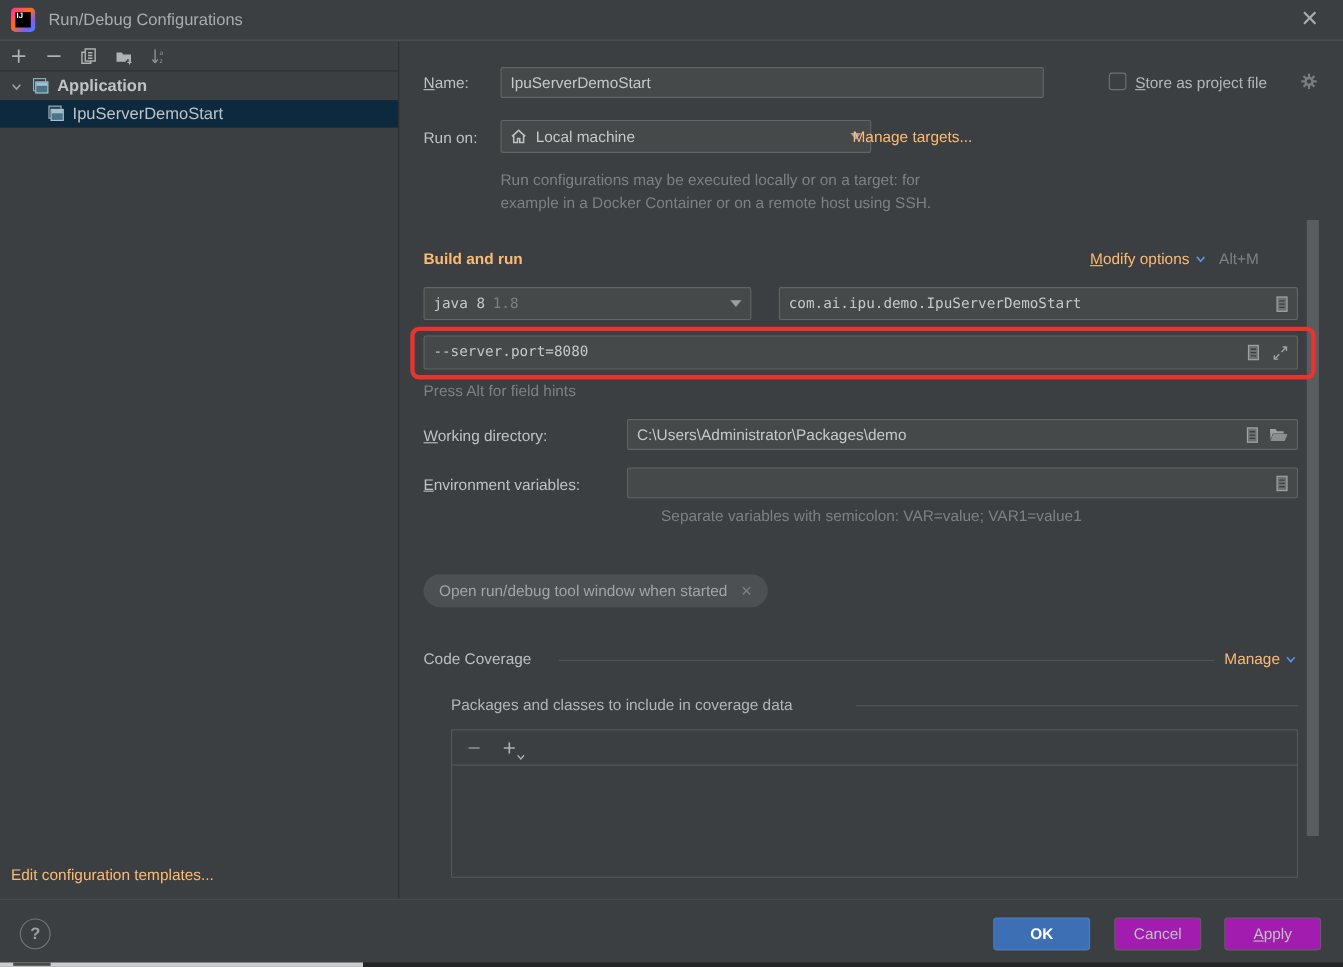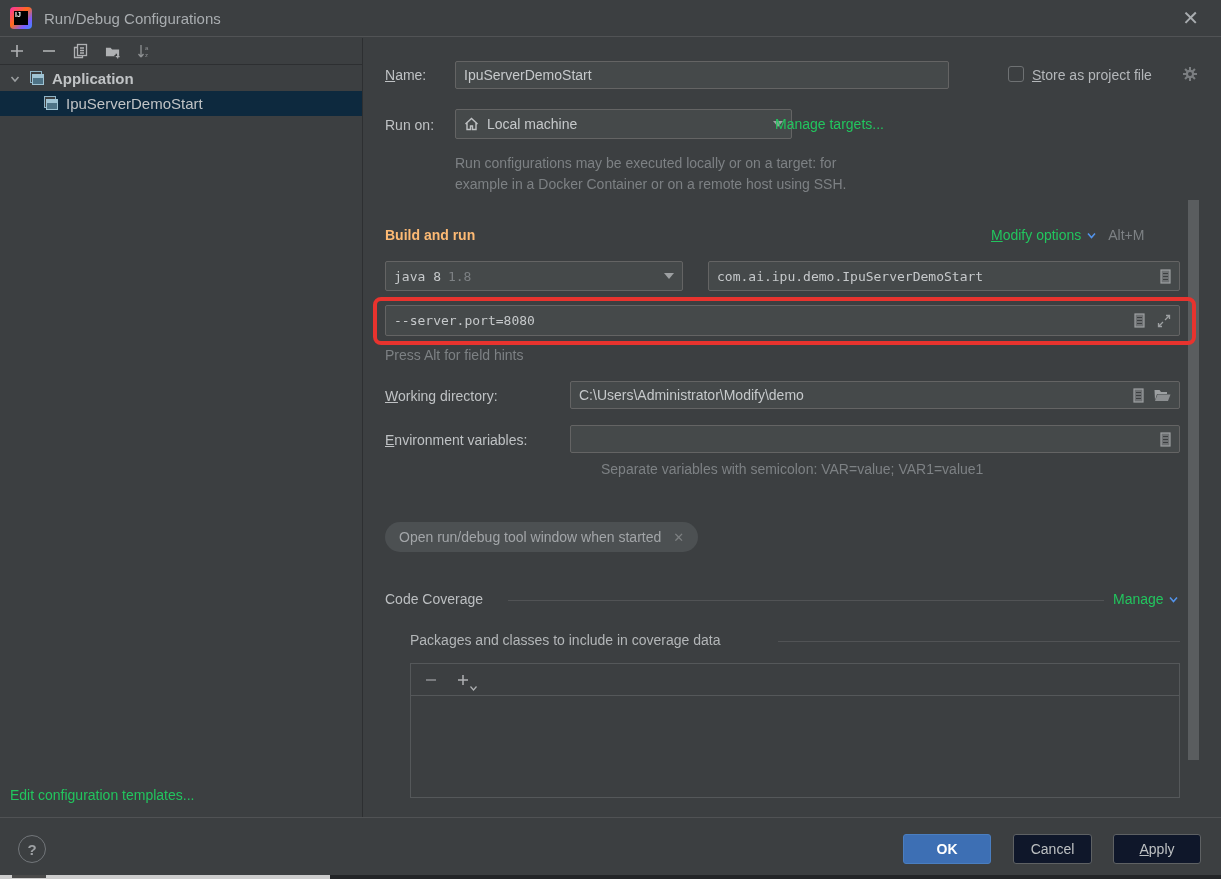--- a/index.html
+++ b/index.html
@@ -5,21 +5,21 @@
   * { margin:0; padding:0; box-sizing:border-box; }
   html,body { width:1221px; height:879px; }
   body {
     font-family:"Liberation Sans", sans-serif;
     background:#3c3f41; color:#bbbdbf; overflow:hidden; position:relative;
   }
   .abs { position:absolute; }
   .mono { font-family:"DejaVu Sans Mono", monospace; font-size:13px; }
   .u { text-decoration:underline; }
   .dim { color:#7d8184; }
-  .link { color:#22c55e; cursor:pointer; }
+  .link { color:#fdba74; cursor:pointer; }
 
   
   .titlebar { left:0; top:0; width:1221px; height:37px; background:#3c3f41;
     border-bottom:1px solid #515355; display:flex; align-items:center; }
   .app-logo { width:22px; height:22px; margin-left:10px; border-radius:4px;
     background:linear-gradient(135deg,#fc31a8 0%,#fe6b19 45%,#7a5cff 75%,#3b8bfe 100%);
     position:relative; }
   .app-logo .inner { position:absolute; left:4px; top:4px; right:4px; bottom:4px;
     background:#000; color:#fff; font-size:7px; font-weight:bold; line-height:8px; padding-left:1px; }
   .titlebar .title { margin-left:12px; font-size:15px; color:#a9adb0; }
@@ -64,21 +64,21 @@
     display:inline-flex; align-items:center; justify-content:center; margin-right:5px; }
   .cb-empty { width:16px; height:16px; border:1.5px solid #6e7173; border-radius:3px; background:transparent; }
 
   
   .footer-div { left:0; top:817px; width:1221px; height:1px; background:#2d2f31; border-top:1px solid #505254; }
   .help-btn { left:18px; top:835px; width:28px; height:28px; border:1px solid #72767a; border-radius:50%;
     display:flex; align-items:center; justify-content:center; font-size:15px; font-weight:bold; color:#9ea1a4; cursor:pointer; }
   .btn { height:30px; border-radius:3px; font-size:14px; display:flex; align-items:center;
     justify-content:center; cursor:pointer; }
   .btn-primary { background:#3d6fb4; border:1px solid #4a7ec0; color:#fff; font-weight:bold; }
-  .btn-sec { background:#0f172a; border:1px solid #5e6163; color:#bdc0c2; }
+  .btn-sec { background:#a21caf; border:1px solid #5e6163; color:#bdc0c2; }
 
   .red-box { border:4px solid #e8332e; border-radius:8px; pointer-events:none; z-index:50; }
   .scroll-thumb { left:1188px; top:200px; width:11px; height:560px; background:#5a5d5f; }
   .bottom-strip-light { left:0px; top:875px; width:330px; height:4px; background:#cdcdcd; }
   .bottom-strip-dark { left:330px; top:875px; width:891px; height:4px; background:#232527; }
   .bottom-strip-mark { left:12px; top:875px; width:34px; height:3px; background:#4a4a4a; }
 
   svg.icn { display:block; }
 </style>
 </head>
@@ -219,21 +219,21 @@
     </svg>
 </div>
 <div class="abs red-box" style="left:373px; top:297px; width:823px; height:48px;"></div>
 
 <div class="abs hint" style="left:385px; top:347px;">Press Alt for field hints</div>
 
 <div class="abs lbl" style="left:385px; top:388px;">
   <span class="u">W</span><span>orking directory:</span>
 </div>
 <div class="abs field" style="left:570px; top:381px; width:610px; height:28px;">
-  <span>C:\Users\Administrator\Modify\demo</span>
+  <span>C:\Users\Administrator\Packages\demo</span>
   <span class="spacer"></span>
   <svg class="icn" width="11" height="15" viewBox="0 0 11 15" fill="none" stroke="#9da0a2" stroke-width="1.2" style="margin-right:10px;">
     <rect x="1" y="1" width="9" height="13" fill="#6e7173" stroke="#9da0a2"></rect>
       <path d="M3 4.5h5M3 7.5h5M3 10.5h5" stroke="#3c3f41"></path>
     </svg>
   <svg class="icn" width="17" height="13" viewBox="0 0 17 13" fill="#9da0a2">
     <path d="M0.5 1h5l1.5 2h6v2h-10L1 11z"></path>
       <path d="M3.5 5.5h13L14 12H1z" fill="#8c8f91"></path>
     </svg>
 </div>

